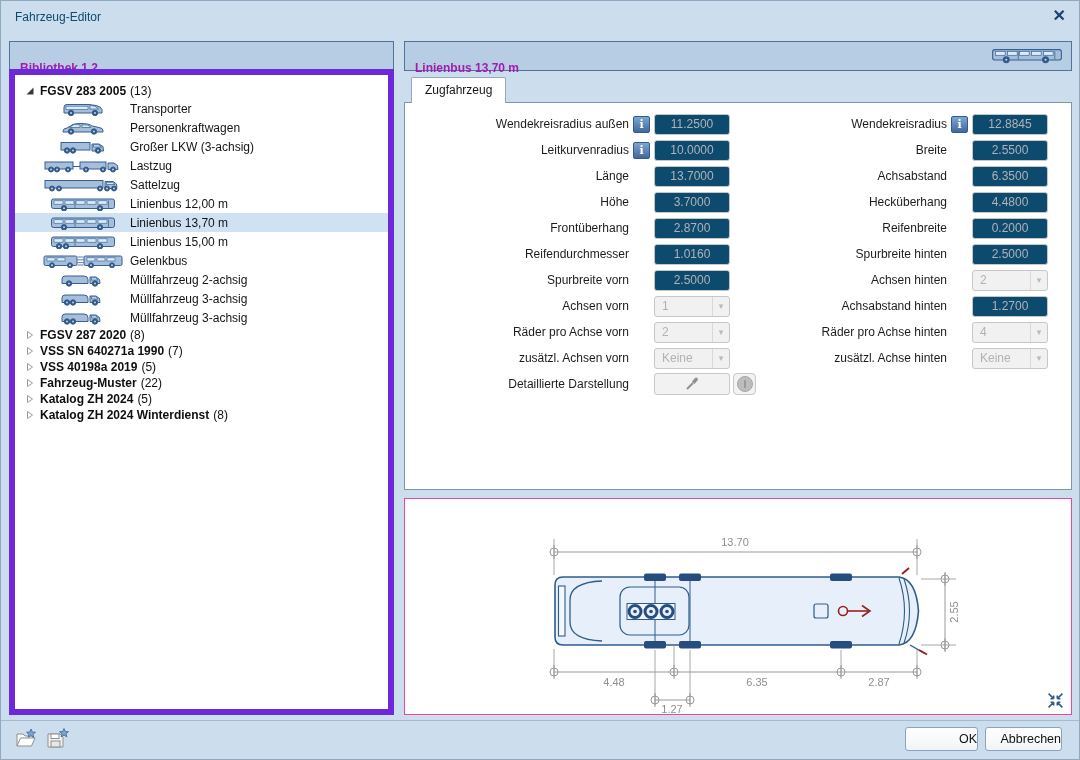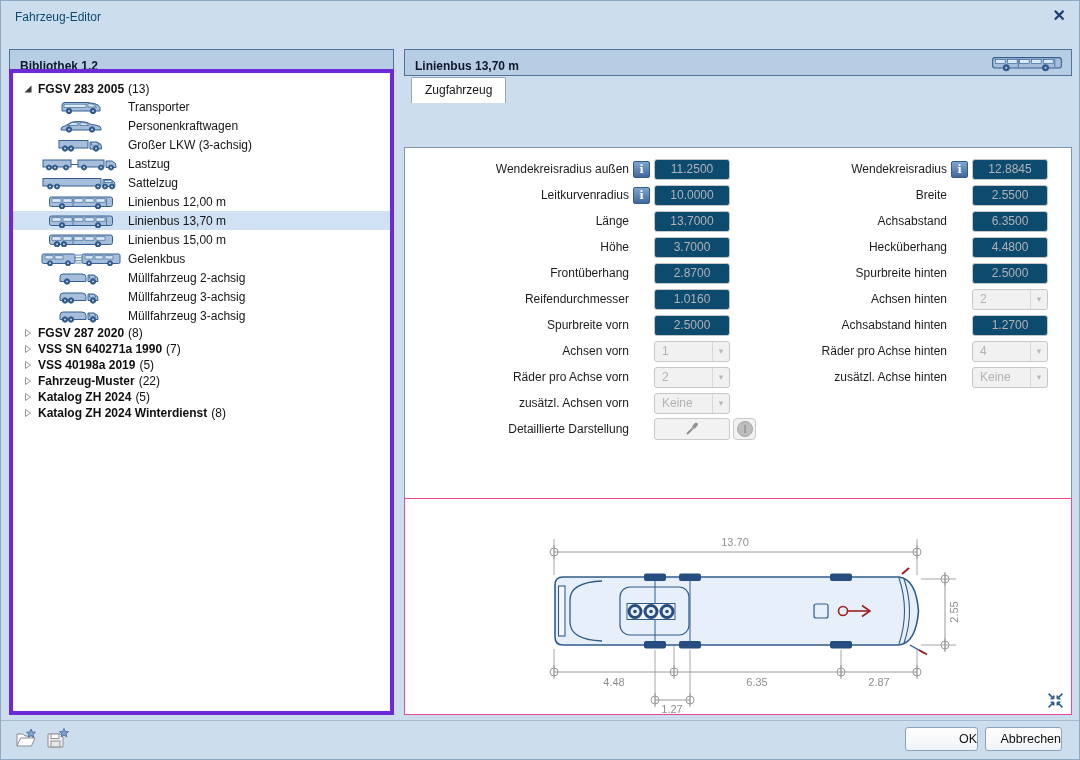--- a/index.html
+++ b/index.html
@@ -8,41 +8,41 @@
     background:#ccdeee;font-family:"Liberation Sans",sans-serif;
     -webkit-font-smoothing:antialiased;
   }
   .win{position:absolute;inset:0;border:1px solid #8fa9c2;box-sizing:border-box;}
   
   .titlebar{position:absolute;left:0;top:0;right:0;height:32px;}
   .titlebar .t{position:absolute;left:14px;top:9px;font-size:12px;color:#0c4a6e;}
   .closex{position:absolute;right:13px;top:6px;font-size:16px;font-weight:bold;color:#1c4270;cursor:pointer;line-height:18px;}
   
   .hdr{position:absolute;height:27px;box-sizing:border-box;background:#b6cde4;border:1px solid #517299;
-       color:#0f172a;font-weight:bold;font-size:12px;line-height:25px;padding:4px 10px;margin-top:8px;}
+       color:#a21caf;font-weight:bold;font-size:12px;line-height:25px;padding:14px 10px;}
   #hdr-lib{left:8px;top:40px;width:385px;}
   #hdr-veh{left:403px;top:40px;width:668px;}
   #hdr-veh .busico{position:absolute;right:8px;top:3px;}
   
   .treebox{position:absolute;left:8px;top:68px;width:385px;height:646px;background:#fff;
-           border:4px solid #6d28d9;box-sizing:border-box;overflow:hidden;padding-top:8px;}
+           border:6px solid #6d28d9;box-sizing:border-box;overflow:hidden;padding-top:8px;}
   .tgroup{display:flex;align-items:center;height:16px;padding-left:10px;font-size:12px;color:#0f0f0f;white-space:nowrap;}
   .tgroup .exp{width:12px;height:10px;margin-right:3px;display:inline-flex;align-items:center;}
   .tgroup .glbl{font-weight:bold;}
   .tgroup .gcount{margin-left:4px;}
   .titem{display:flex;align-items:center;height:19px;padding-left:28px;font-size:12px;color:#141414;white-space:nowrap;}
   .titem.sel{background:#cfe1f3;}
   .titem .icell{width:80px;display:flex;justify-content:center;align-items:center;}
   .titem .lbl{margin-left:7px;}
   
   .tab{position:absolute;left:410px;top:76px;height:26px;box-sizing:border-box;background:#fff;
        border:1px solid #98a8ba;border-bottom:none;border-radius:2px 2px 0 0;padding:0 13px;
        font-size:12px;line-height:24px;color:#151515;z-index:3;}
   .formpanel{position:absolute;left:403px;top:101px;width:668px;height:388px;background:#fff;
-             border:1px solid #8096ac;box-sizing:border-box;margin-top:45px;}
+             border:1px solid #8096ac;box-sizing:border-box;}
   .fcol{position:absolute;top:8px;}
   #fcol-left{left:2px;}
   #fcol-right{left:292px;}
   .frow{display:flex;align-items:center;height:26px;}
   .flabel{text-align:right;font-size:12px;color:#1c1c1c;white-space:nowrap;}
   #fcol-left .flabel{width:222px;}
   #fcol-right .flabel{width:250px;}
   .fico{width:17px;height:17px;margin:0 4px;flex:0 0 17px;border-radius:2px;
         background:linear-gradient(#7fa6cf,#42689c);border:1px solid #2f5b8e;box-sizing:border-box;
         color:#fff;font:bold 11px "DejaVu Serif",serif;display:flex;align-items:center;justify-content:center;}
@@ -520,20 +520,27 @@
           </div>
         </div>
         <div class="frow">
           <div class="flabel">Hecküberhang</div>
           <div class="fico empty"></div>
           <div class="ctrl">
             <div class="tinput">4.4800</div>
           </div>
         </div>
         <div class="frow">
+          <div class="flabel">Reifenbreite</div>
+          <div class="fico empty"></div>
+          <div class="ctrl">
+            <div class="tinput">0.2000</div>
+          </div>
+        </div>
+        <div class="frow">
           <div class="flabel">Spurbreite hinten</div>
           <div class="fico empty"></div>
           <div class="ctrl">
             <div class="tinput">2.5000</div>
           </div>
         </div>
         <div class="frow">
           <div class="flabel">Achsen hinten</div>
           <div class="fico empty"></div>
           <div class="ctrl">

